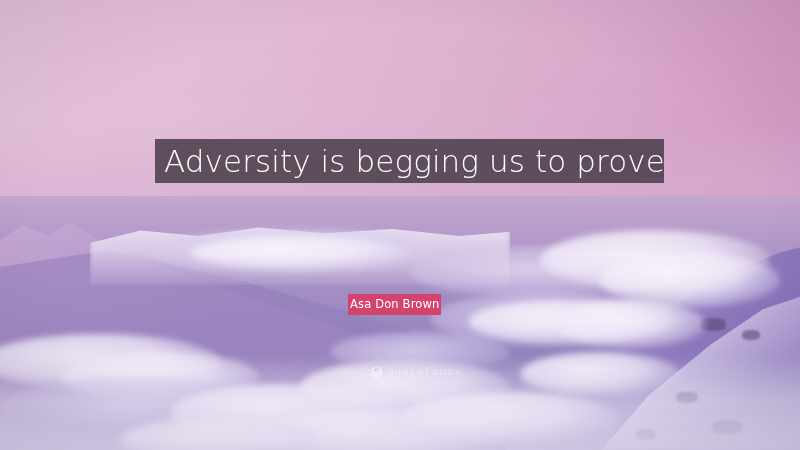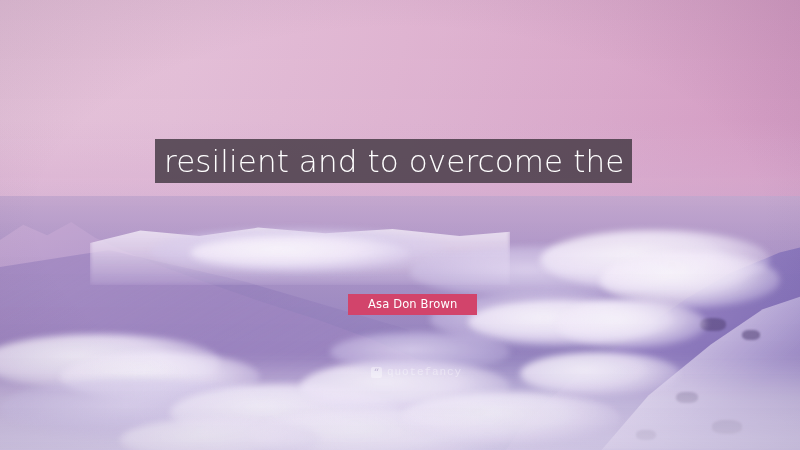--- a/index.html
+++ b/index.html
@@ -211,21 +211,21 @@
     position: absolute;
     left: 348px;
     top: 294px;
     background: #d2446b;
     color: #ffffff;
     font-family: "DejaVu Sans", sans-serif;
     font-weight: 400;
     font-size: 11.5px;
     line-height: 21px;
     letter-spacing: 0.15px;
-    padding: 0 20px;
+    padding: 0 2px;
     white-space: nowrap;
   }
 
   
   .watermark {
     position: absolute;
     left: 371px;
     top: 366px;
     display: flex;
     align-items: center;
@@ -297,21 +297,21 @@
     <div class="cloud" style="left:400px;top:392px;width:220px;height:52px;"></div>
     <div class="cloud" style="left:120px;top:418px;width:200px;height:44px;"></div>
     <div class="cloud cloud-dim" style="left:330px;top:332px;width:180px;height:40px;"></div>
     <div class="cloud" style="left:520px;top:352px;width:160px;height:44px;"></div>
 
     <div class="grade"></div>
     <div class="vignette"></div>
   </div>
 
   <div class="quote">
-    <span class="qline">resilient and to overcome the</span>
+    <span class="qline">Adversity is begging us to prove</span>
   </div>
 
   <div class="author">Asa Don Brown</div>
 
   <div class="watermark">
     <span class="wm-icon">“</span>
     <span class="wm-text">quotefancy</span>
   </div>
 
 </div>

